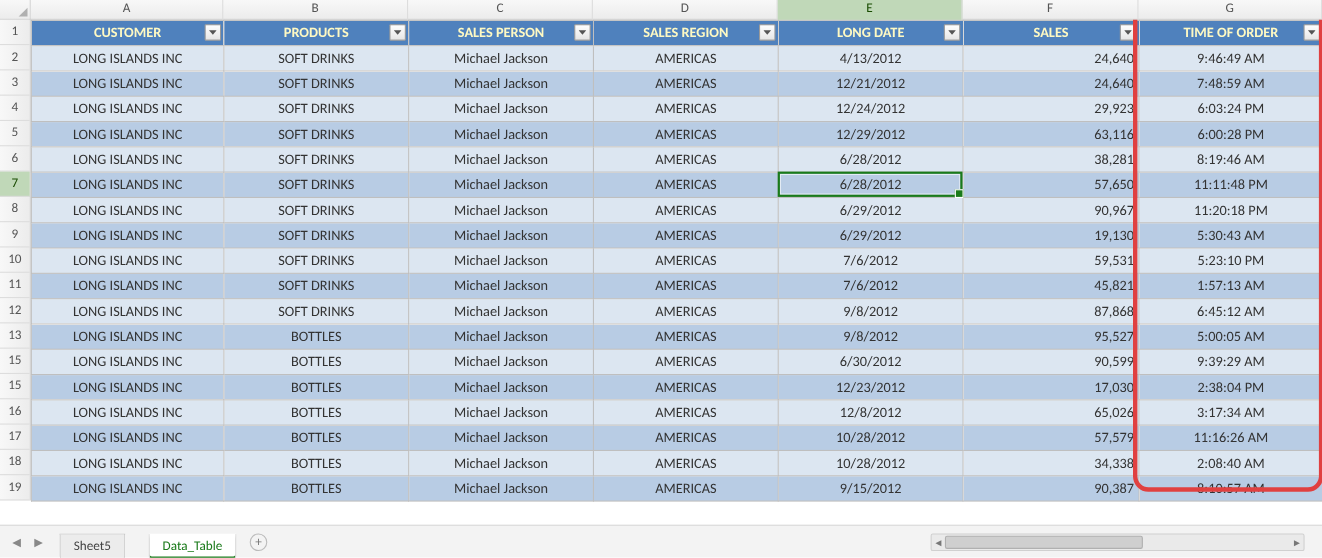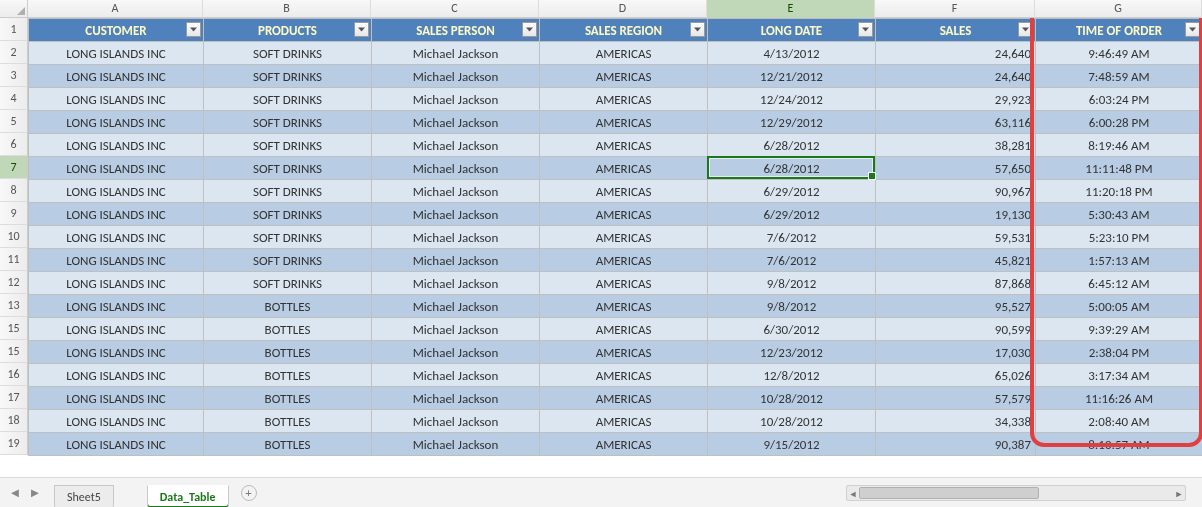--- a/index.html
+++ b/index.html
@@ -160,40 +160,40 @@
   .nav-btns span, .nav-btns .newsheet {
     width: 14px; height: 14px;
     display: inline-flex;
     align-items:center; justify-content:center;
   }
   .tabs {
     display: flex;
     align-items: flex-end;
     height: 100%;
     margin-left: 8px;
-    gap: 31px;
   }
   .tab {
     padding: 4px 12px;
     font-size: 12px;
     color: #444;
     border: 1px solid #c8c8c8;
     border-bottom: none;
     background: #ececec;
     position: relative;
     top: 1px;
     border-radius: 0 0 3px 3px;
     margin-right: 2px;
   }
   .tab.active {
     background: #fff;
     color: #1a7a1a;
-    font-weight: bold;
+    font-weight: normal;
     border-top-color: #fff;
     box-shadow: inset 0 -2px 0 #1a7a1a;
+    margin-left: 19px;
   }
   .newsheet {
     margin-left: 10px;
     border: 1px solid #bbb;
     border-radius: 50%;
     width: 16px; height:16px;
     font-size: 12px;
     line-height: 12px;
     color: #777;
     display:flex;align-items:center;justify-content:center;

